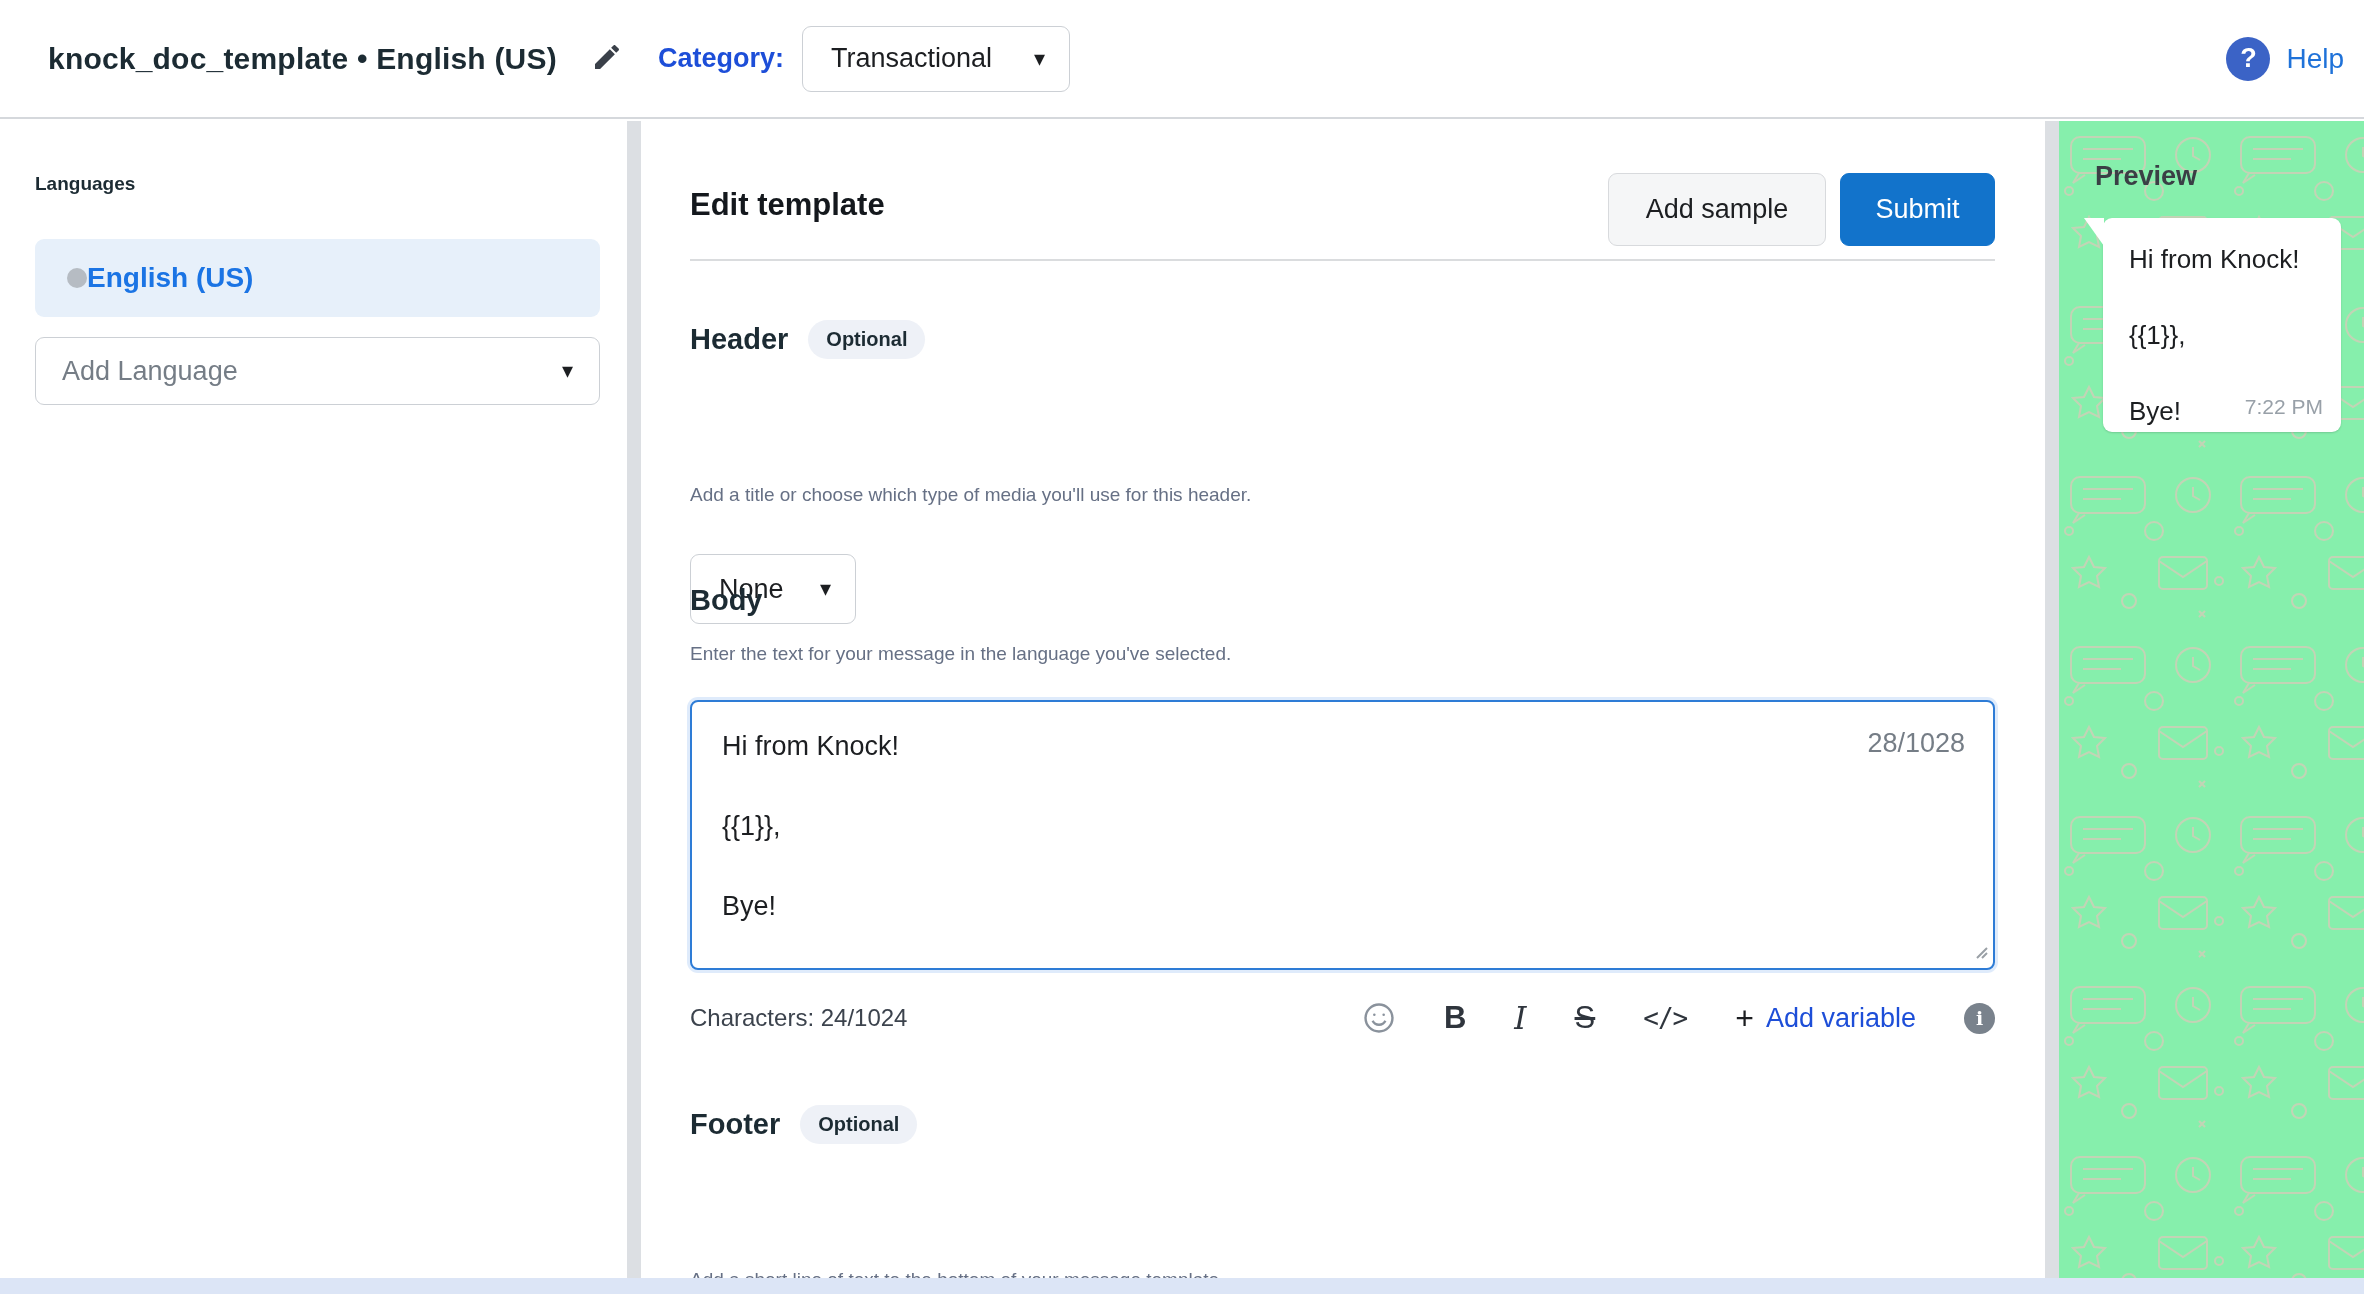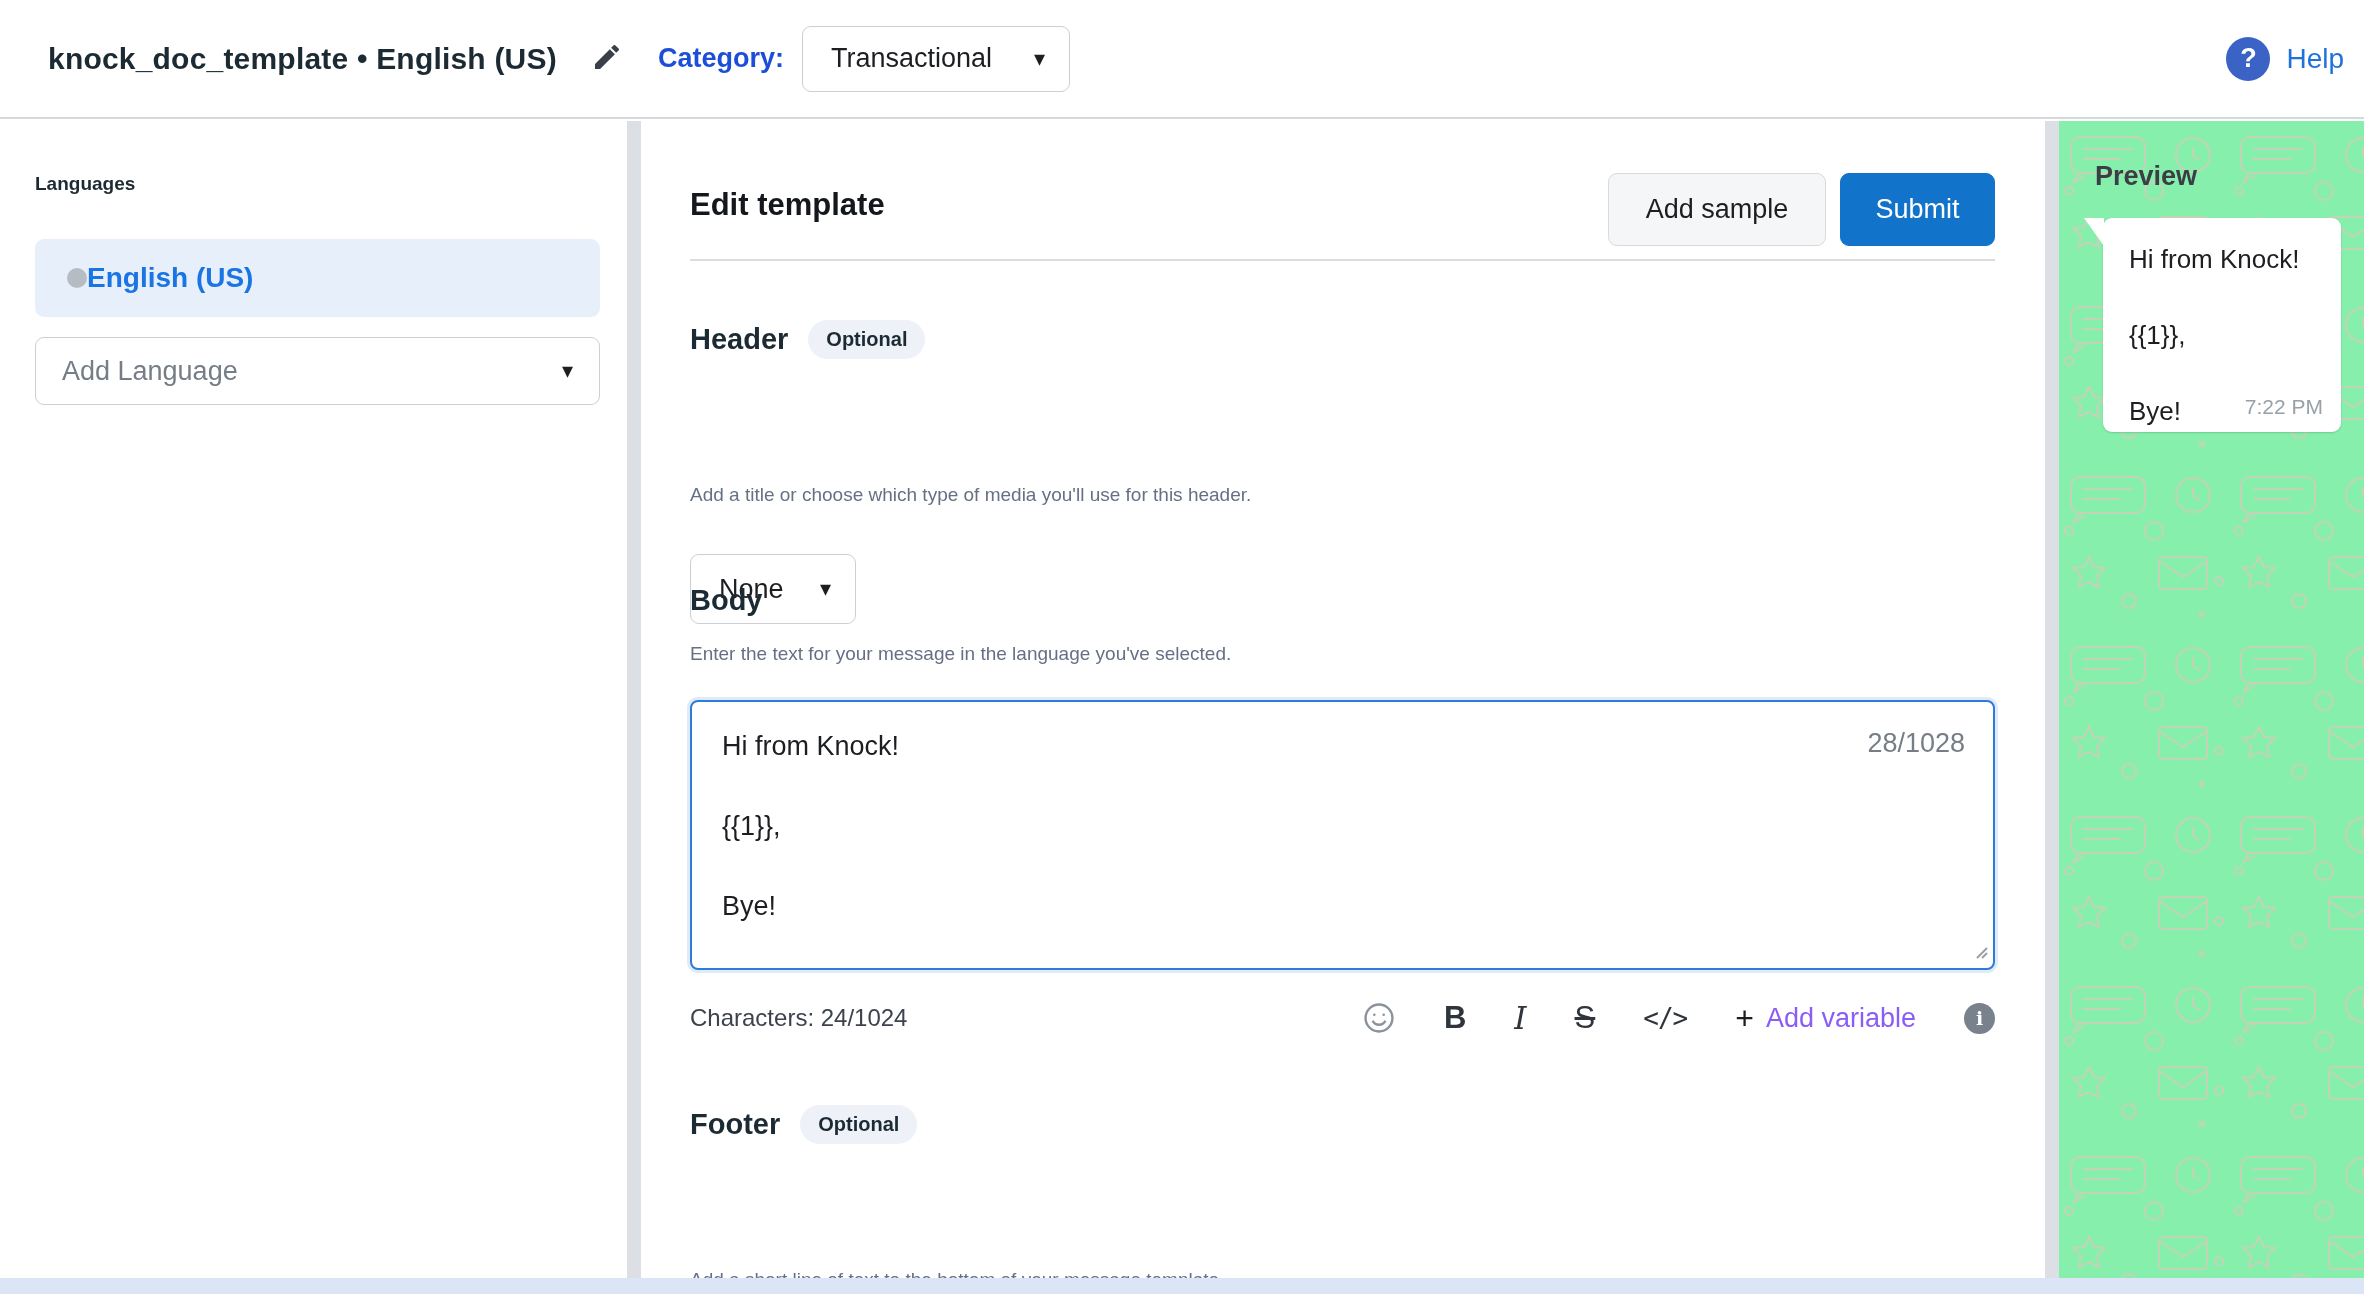--- a/index.html
+++ b/index.html
@@ -74,21 +74,21 @@
   .chars-label { font-size:24px; color:#3c434d; }
   .tools { margin-left:auto; display:flex; align-items:center; gap:48px; }
   .tool { background:none; border:none; cursor:pointer; display:flex; align-items:center;
     padding:0; color:#2f353d; }
   .t-bold { font-size:31px; font-weight:bold; font-family:"Liberation Sans",sans-serif; }
   .t-italic { font-size:31px; font-style:italic; font-family:"DejaVu Serif",serif; }
   .t-strike { font-size:31px; text-decoration:line-through; }
   .t-code { font-size:26px; font-family:"DejaVu Sans Mono",monospace; letter-spacing:-1px; }
   .t-addvar { gap:12px; }
   .t-addvar .plus { font-size:32px; font-weight:400; color:#1c1e21; }
-  .t-addvar .lbl { font-size:27px; color:#8b5cf6; }
+  .t-addvar .lbl { font-size:27px; color:#1d4ed8; }
   .info-circle { width:31px; height:31px; border-radius:50%; background:#79828c; color:#fff;
     font-size:19px; font-weight:bold; font-family:"DejaVu Serif",serif;
     display:flex; align-items:center; justify-content:center; }
 
   .f-row { left:49px; top:984px; }
   .f-desc { left:49px; top:1148px; }
 
   
   .preview { position:absolute; left:2059px; top:121px; width:305px; height:1173px;
     background:#86efac; overflow:hidden; }

